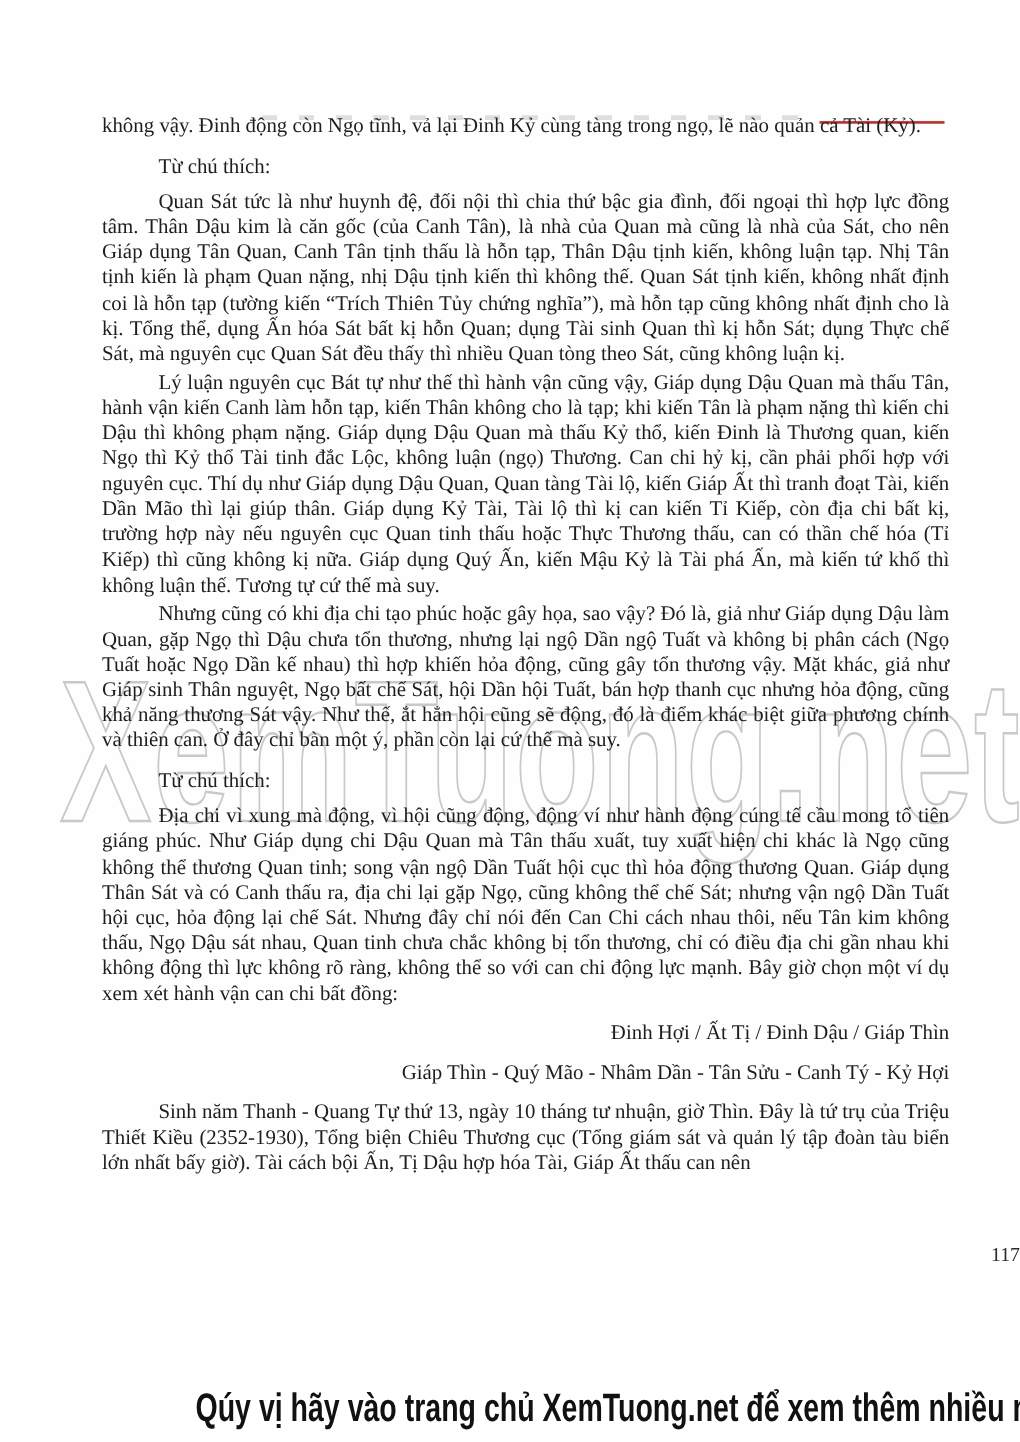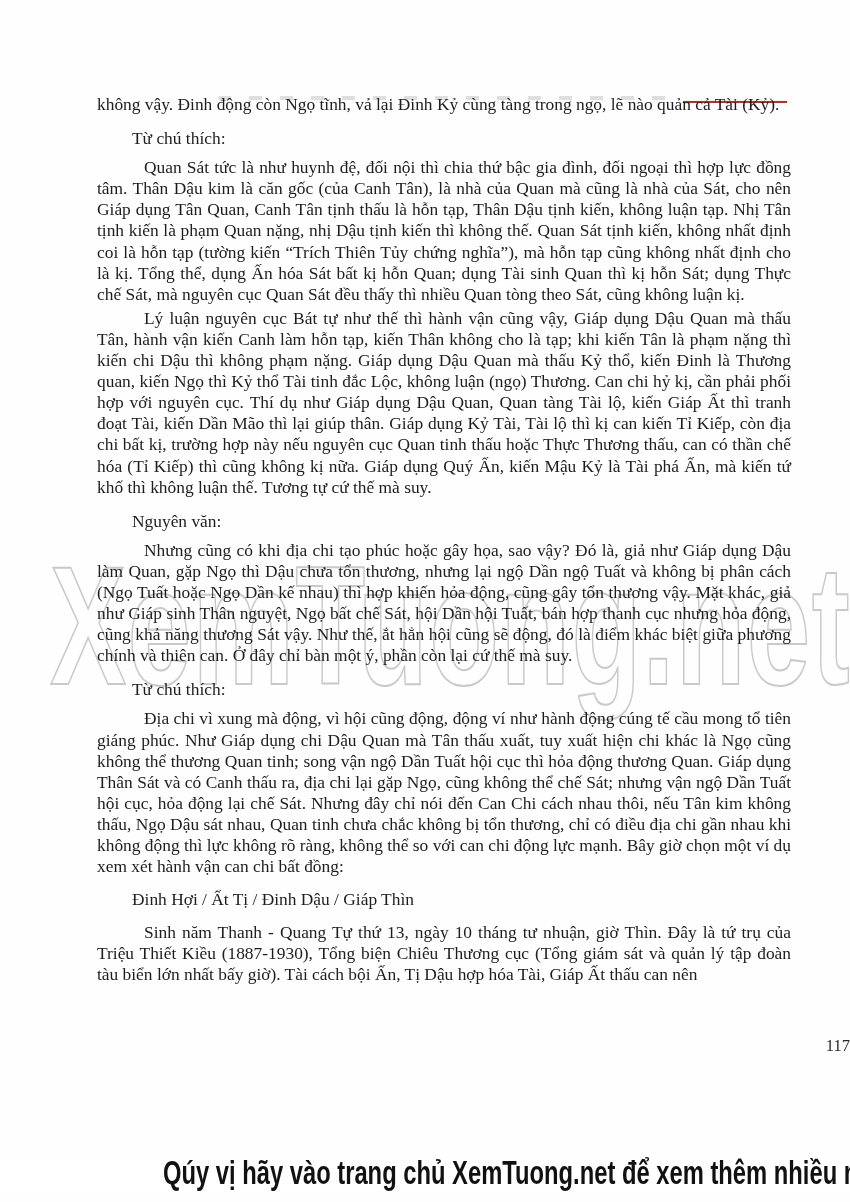--- a/index.html
+++ b/index.html
@@ -54,32 +54,32 @@
   .body-text {
     position: absolute;
     top: 94px; left: 85px;
     width: 706px;
     z-index: 2;
     font-size: 17.4px;
     line-height: 21.1px;
     color: #1d1d1d;
     text-align: justify;
   }
-  .body-text p { margin: 0 0 3px 12px; }
+  .body-text p { margin: 0 0 3px 0; }
   .para { text-indent: 47px; }
   .cont { text-indent: 0; }
   .hd {
     font-weight: normal;
     text-indent: 47px;
     margin: 13px 0 8px 0 !important;
     text-align: left;
   }
   .pillar {
     text-indent: 47px;
-    text-align: left;
+    text-align: right;
     margin: 12px 0 12px 0 !important;
   }
   .page-number {
     position: absolute;
     top: 1036px; left: 0;
     width: 100%;
     z-index: 2;
     text-align: right;
     font-size: 16.5px;
     color: #2a2a2a;
@@ -113,26 +113,26 @@
 
   <div class="watermark">
     <span>XemTuong.net</span>
   </div>
 
   <div class="body-text">
     <p class="para cont">không vậy. Đinh động còn Ngọ tĩnh, vả lại Đinh Kỷ cùng tàng trong ngọ, lẽ nào quản cả Tài (Kỷ).</p>
     <p class="hd">Từ chú thích:</p>
     <p class="para">Quan Sát tức là như huynh đệ, đối nội thì chia thứ bậc gia đình, đối ngoại thì hợp lực đồng tâm. Thân Dậu kim là căn gốc (của Canh Tân), là nhà của Quan mà cũng là nhà của Sát, cho nên Giáp dụng Tân Quan, Canh Tân tịnh thấu là hỗn tạp, Thân Dậu tịnh kiến, không luận tạp. Nhị Tân tịnh kiến là phạm Quan nặng, nhị Dậu tịnh kiến thì không thế. Quan Sát tịnh kiến, không nhất định coi là hỗn tạp (tường kiến “Trích Thiên Tủy chứng nghĩa”), mà hỗn tạp cũng không nhất định cho là kị. Tổng thể, dụng Ấn hóa Sát bất kị hỗn Quan; dụng Tài sinh Quan thì kị hỗn Sát; dụng Thực chế Sát, mà nguyên cục Quan Sát đều thấy thì nhiều Quan tòng theo Sát, cũng không luận kị.</p>
     <p class="para">Lý luận nguyên cục Bát tự như thế thì hành vận cũng vậy, Giáp dụng Dậu Quan mà thấu Tân, hành vận kiến Canh làm hỗn tạp, kiến Thân không cho là tạp; khi kiến Tân là phạm nặng thì kiến chi Dậu thì không phạm nặng. Giáp dụng Dậu Quan mà thấu Kỷ thổ, kiến Đinh là Thương quan, kiến Ngọ thì Kỷ thổ Tài tinh đắc Lộc, không luận (ngọ) Thương. Can chi hỷ kị, cần phải phối hợp với nguyên cục. Thí dụ như Giáp dụng Dậu Quan, Quan tàng Tài lộ, kiến Giáp Ất thì tranh đoạt Tài, kiến Dần Mão thì lại giúp thân. Giáp dụng Kỷ Tài, Tài lộ thì kị can kiến Tỉ Kiếp, còn địa chi bất kị, trường hợp này nếu nguyên cục Quan tinh thấu hoặc Thực Thương thấu, can có thần chế hóa (Tỉ Kiếp) thì cũng không kị nữa. Giáp dụng Quý Ấn, kiến Mậu Kỷ là Tài phá Ấn, mà kiến tứ khố thì không luận thế. Tương tự cứ thế mà suy.</p>
-    <p class="hd">Nguyên văn:</p>
     <p class="para">Nhưng cũng có khi địa chi tạo phúc hoặc gây họa, sao vậy? Đó là, giả như Giáp dụng Dậu làm Quan, gặp Ngọ thì Dậu chưa tổn thương, nhưng lại ngộ Dần ngộ Tuất và không bị phân cách (Ngọ Tuất hoặc Ngọ Dần kế nhau) thì hợp khiến hỏa động, cũng gây tổn thương vậy. Mặt khác, giả như Giáp sinh Thân nguyệt, Ngọ bất chế Sát, hội Dần hội Tuất, bán hợp thanh cục nhưng hỏa động, cũng khả năng thương Sát vậy. Như thế, ắt hẳn hội cũng sẽ động, đó là điểm khác biệt giữa phương chính và thiên can. Ở đây chỉ bàn một ý, phần còn lại cứ thế mà suy.</p>
     <p class="hd">Từ chú thích:</p>
     <p class="para">Địa chi vì xung mà động, vì hội cũng động, động ví như hành động cúng tế cầu mong tổ tiên giáng phúc. Như Giáp dụng chi Dậu Quan mà Tân thấu xuất, tuy xuất hiện chi khác là Ngọ cũng không thể thương Quan tinh; song vận ngộ Dần Tuất hội cục thì hỏa động thương Quan. Giáp dụng Thân Sát và có Canh thấu ra, địa chi lại gặp Ngọ, cũng không thể chế Sát; nhưng vận ngộ Dần Tuất hội cục, hỏa động lại chế Sát. Nhưng đây chỉ nói đến Can Chi cách nhau thôi, nếu Tân kim không thấu, Ngọ Dậu sát nhau, Quan tinh chưa chắc không bị tổn thương, chỉ có điều địa chi gần nhau khi không động thì lực không rõ ràng, không thể so với can chi động lực mạnh. Bây giờ chọn một ví dụ xem xét hành vận can chi bất đồng:</p>
     <p class="pillar">Đinh Hợi / Ất Tị / Đinh Dậu / Giáp Thìn</p>
-    <p class="para">Sinh năm Thanh - Quang Tự thứ 13, ngày 10 tháng tư nhuận, giờ Thìn. Đây là tứ trụ của Triệu Thiết Kiều (1887-1930), Tổng biện Chiêu Thương cục (Tổng giám sát và quản lý tập đoàn tàu biển lớn nhất bấy giờ). Tài cách bội Ấn, Tị Dậu hợp hóa Tài, Giáp Ất thấu can nên</p>
+    <p class="pillar">Giáp Thìn - Quý Mão - Nhâm Dần - Tân Sửu - Canh Tý - Kỷ Hợi</p>
+    <p class="para">Sinh năm Thanh - Quang Tự thứ 13, ngày 10 tháng tư nhuận, giờ Thìn. Đây là tứ trụ của Triệu Thiết Kiều (2352-1930), Tổng biện Chiêu Thương cục (Tổng giám sát và quản lý tập đoàn tàu biển lớn nhất bấy giờ). Tài cách bội Ấn, Tị Dậu hợp hóa Tài, Giáp Ất thấu can nên</p>
   </div>
 
   <div class="page-number">117</div>
 
   <div class="footer">
     <span class="footer-text">Qúy vị hãy vào trang chủ XemTuong.net để xem thêm nhiều mục hay khác</span>
   </div>
 
 </div>
 

